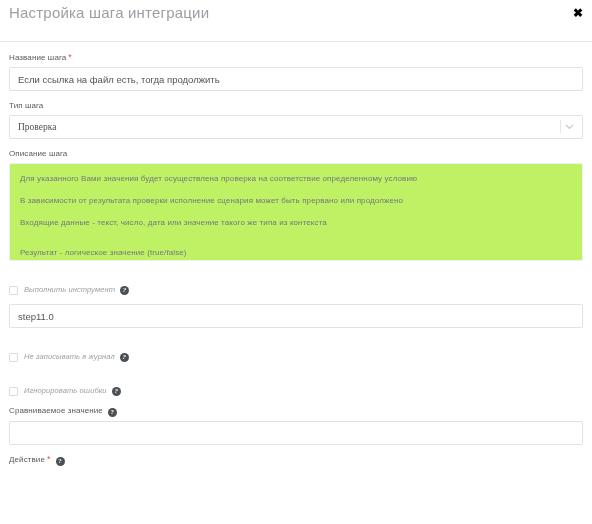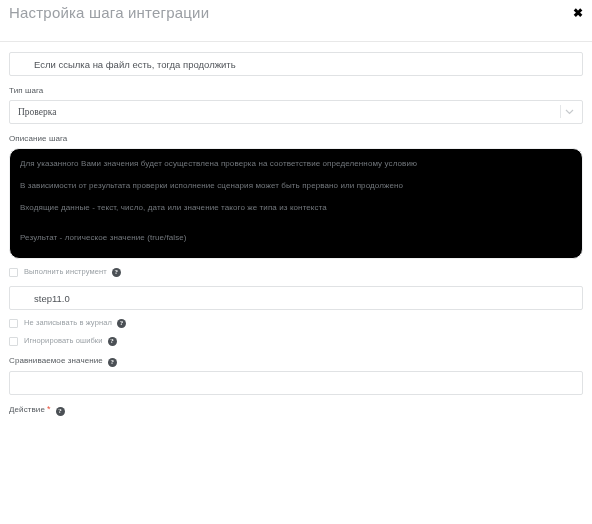--- a/index.html
+++ b/index.html
@@ -99,21 +99,21 @@
     vertical-align: -1px;
     cursor: pointer;
     font-family: "Liberation Serif", serif;
   }
 
   .text-input {
     display: block;
     width: 100%;
     box-sizing: border-box;
     height: 24px;
-    padding: 3px 24px;
+    padding: 3px 8px;
     border: 1px solid #e0e2e4;
     border-radius: 2px;
     background: #ffffff;
     font-family: "Liberation Sans", sans-serif;
     font-size: 9.5px;
     color: #4f5358;
     outline: none;
   }
   .text-input::placeholder { color: #b7bbbf; }
 
@@ -154,39 +154,40 @@
     top: 0;
     height: 24px;
     width: 12px;
     pointer-events: none;
   }
   .select-chevron svg { position: absolute; top: 9px; left: 1px; }
 
   
   .desc-panel {
     margin-top: 4px;
-    background: #000000;
+    background: #bef264;
     border: 1px solid #f0f1f2;
-    border-radius: 10px;
-    padding: 9px 10px 13px 10px;
+    border-radius: 2px;
+    padding: 9px 10px 0 10px;
   }
   .desc-line {
     font-size: 8px;
     color: #73787d;
     line-height: 11px;
     margin: 0 0 11px 0;
     letter-spacing: .1px;
   }
   .desc-line:last-child { margin-bottom: 2px; margin-top: 19px; }
 
   
   .check-row {
     display: flex;
     align-items: center;
-    margin-top: 8px;
+    margin-top: 24px;
+    font-style: italic;
   }
   .checkbox {
     width: 9px;
     height: 9px;
     box-sizing: border-box;
     border: 1px solid #d9dcde;
     border-radius: 1px;
     background: #ffffff;
     margin-right: 6px;
     flex: 0 0 auto;
@@ -204,20 +205,23 @@
 
 <div class="modal-header">
   <button class="close-btn">✖</button>
   <div class="modal-title">Настройка шага интеграции</div>
   <div class="header-divider"></div>
 </div>
 
 <div class="modal-body">
 
   <div class="field">
+    <label class="field-label">
+      <span>Название шага</span><span class="req">*</span>
+    </label>
     <input class="text-input" type="text" value="Если ссылка на файл есть, тогда продолжить" style="">
   </div>
 
   <div class="field">
     <label class="field-label">
       <span>Тип шага</span>
     </label>
     <div class="select-wrap">
       <div class="select-box">Проверка</div>
       <div class="select-sep"></div>

